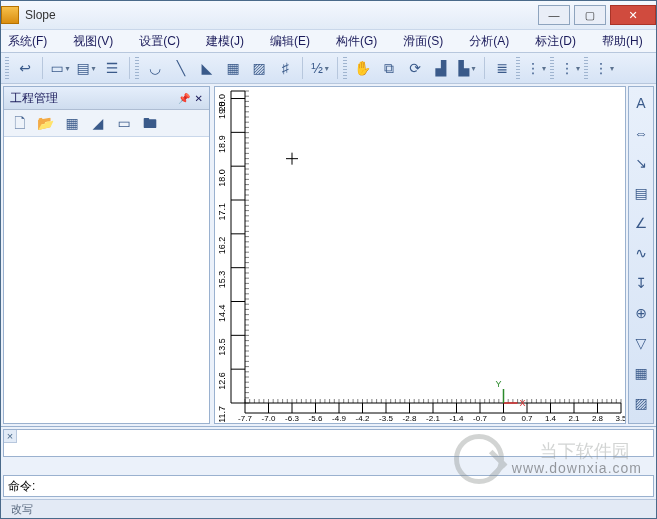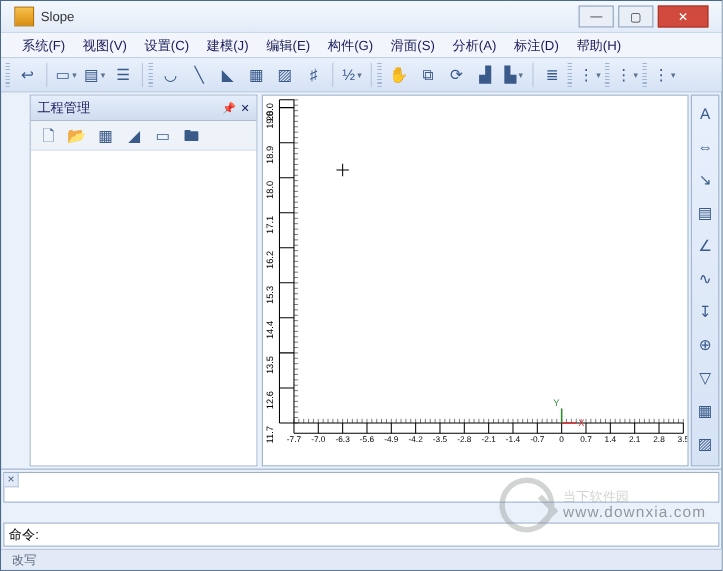--- a/index.html
+++ b/index.html
@@ -1,48 +1,48 @@
 <!DOCTYPE html>
 <html><head>
 <meta charset="utf-8">
 <style>
   html, body { margin:0; padding:0; font-family:"Microsoft YaHei","SimSun",Arial,sans-serif; font-size:12px; background:#fff; }
   .window { width:657px; height:519px; box-sizing:border-box; border:1px solid #4a6a8a; background:#ebf1fa; position:relative; display:flex; flex-direction:column; }
-  .titlebar { height:28px; background:linear-gradient(#f4f8fe,#e2ebf7); display:flex; align-items:center; padding:0 12px; border-bottom:1px solid #c9d7ea; }
+  .titlebar { height:28px; background:linear-gradient(#f4f8fe,#e2ebf7); display:flex; align-items:center; padding:0 0; border-bottom:1px solid #c9d7ea; }
   .app-icon { width:16px; height:16px; background:linear-gradient(#f7c04a,#d98e12); border:1px solid #b67200; margin-right:6px; }
   .title-text { flex:1; color:#333; }
   .tb-btns { display:flex; gap:4px; }
   .tb-btn { width:30px; height:18px; border:1px solid #8ea4be; background:#e9eef7; display:flex; align-items:center; justify-content:center; font-size:11px; color:#333; }
   .tb-btn.close { background:#d04b3e; color:#fff; border-color:#a93428; width:44px; }
-  .menubar { height:22px; background:#f2f6fc; border-bottom:1px solid #b7c7dd; display:flex; align-items:center; padding-left:12px; gap:2px; }
+  .menubar { height:22px; background:#f2f6fc; border-bottom:1px solid #b7c7dd; display:flex; align-items:center; padding-left:0; gap:12px; }
   .menu-item { padding:2px 7px; color:#1a1a5a; cursor:default; white-space:nowrap; }
   .toolbar-row { height:30px; background:linear-gradient(#e8f0fb,#d6e3f5); border-bottom:1px solid #b7c7dd; display:flex; align-items:center; padding:0 4px; gap:2px; overflow:hidden; }
   .tb-grip { width:4px; height:22px; background:repeating-linear-gradient(#9fb4cf 0 1px, transparent 1px 3px); margin-right:2px; }
   .ticon { width:22px; height:22px; display:flex; align-items:center; justify-content:center; color:#3a5a8a; border:1px solid transparent; }
   .ticon.dd::after { content:"▾"; font-size:8px; margin-left:2px; color:#5b7290; }
   .sep { width:1px; height:22px; background:#b7c7dd; margin:0 3px; }
-  .body-row { flex:1; display:flex; min-height:0;padding-left:24px; }
+  .body-row { flex:1; display:flex; min-height:0; }
   .side-panel { width:205px; background:#fff; border:1px solid #9ab1cf; margin:2px; display:flex; flex-direction:column; }
   .side-title { height:22px; background:linear-gradient(#e5eefb,#cfddef); border-bottom:1px solid #aebdd3; display:flex; align-items:center; padding:0 6px; color:#1a1a5a; font-size:12px; gap:4px;}
   .side-title .spacer { flex:1; }
   .side-tb { height:26px; border-bottom:1px solid #c9d7ea; display:flex; align-items:center; gap:2px; padding:0 4px; background:#eef3fa; }
   .side-body { flex:1; background:#fff; }
   .canvas-wrap { flex:1; margin:2px; position:relative; background:#fff; border:1px solid #9ab1cf; overflow:hidden; }
   .right-tools { width:24px; margin:2px 2px 2px 0; background:linear-gradient(#e8f0fb,#d6e3f5); border:1px solid #9ab1cf; display:flex; flex-direction:column; align-items:center; padding:4px 0; gap:6px;}
   .canvas { position:absolute; inset:0; }
   svg { display:block; }
   .bottom-area { height:72px; display:flex; flex-direction:column; border-top:1px solid #9ab1cf; }
   .msg-box { flex:1; margin:2px; background:#fff; border:1px solid #9ab1cf; position:relative; }
   .msg-x { position:absolute; left:0; top:0; width:12px; height:12px; font-size:11px; color:#4a6a8a; background:#e2ebf7; border-right:1px solid #b7c7dd; border-bottom:1px solid #b7c7dd; text-align:center; line-height:12px;}
   .cmd-row { height:20px; margin:16px 2px 2px 2px; background:#fff; border:1px solid #9ab1cf; display:flex; align-items:center; padding:0 4px; gap:4px;}
   .status-bar { height:18px; background:#e3eaf5; border-top:1px solid #b7c7dd; display:flex; align-items:center; padding:0 10px; color:#5b6b80; font-size:11px;}
   .watermark { position:absolute; right:14px; bottom:34px; display:flex; align-items:center; gap:8px; opacity:0.38; pointer-events:none; }
   .wm-circle { width:40px; height:40px; border:5px solid #8a8f8d; border-radius:50%; position:relative; }
   .wm-circle::after { content:""; position:absolute; right:-4px; bottom:4px; width:16px; height:16px; border-right:5px solid #8a8f8d; border-bottom:5px solid #8a8f8d; transform:rotate(-45deg); }
-  .wm-text { color:#8a8f8d; font-size:12px; line-height:1; }
+  .wm-text { color:#8a8f8d; font-size:18px; line-height:1;margin-left:28px; }
   .wm-sub { color:#a9ada b; font-size:14px; letter-spacing:1px;}
   .pin-icon::before{content:"📌"; font-size:10px;}
   .x-icon::before{content:"✕"; font-size:10px;}
   .glyph { font-size:14px; line-height:1; }
 </style>
 </head>
 <body>
 
 <div class="window">
 

